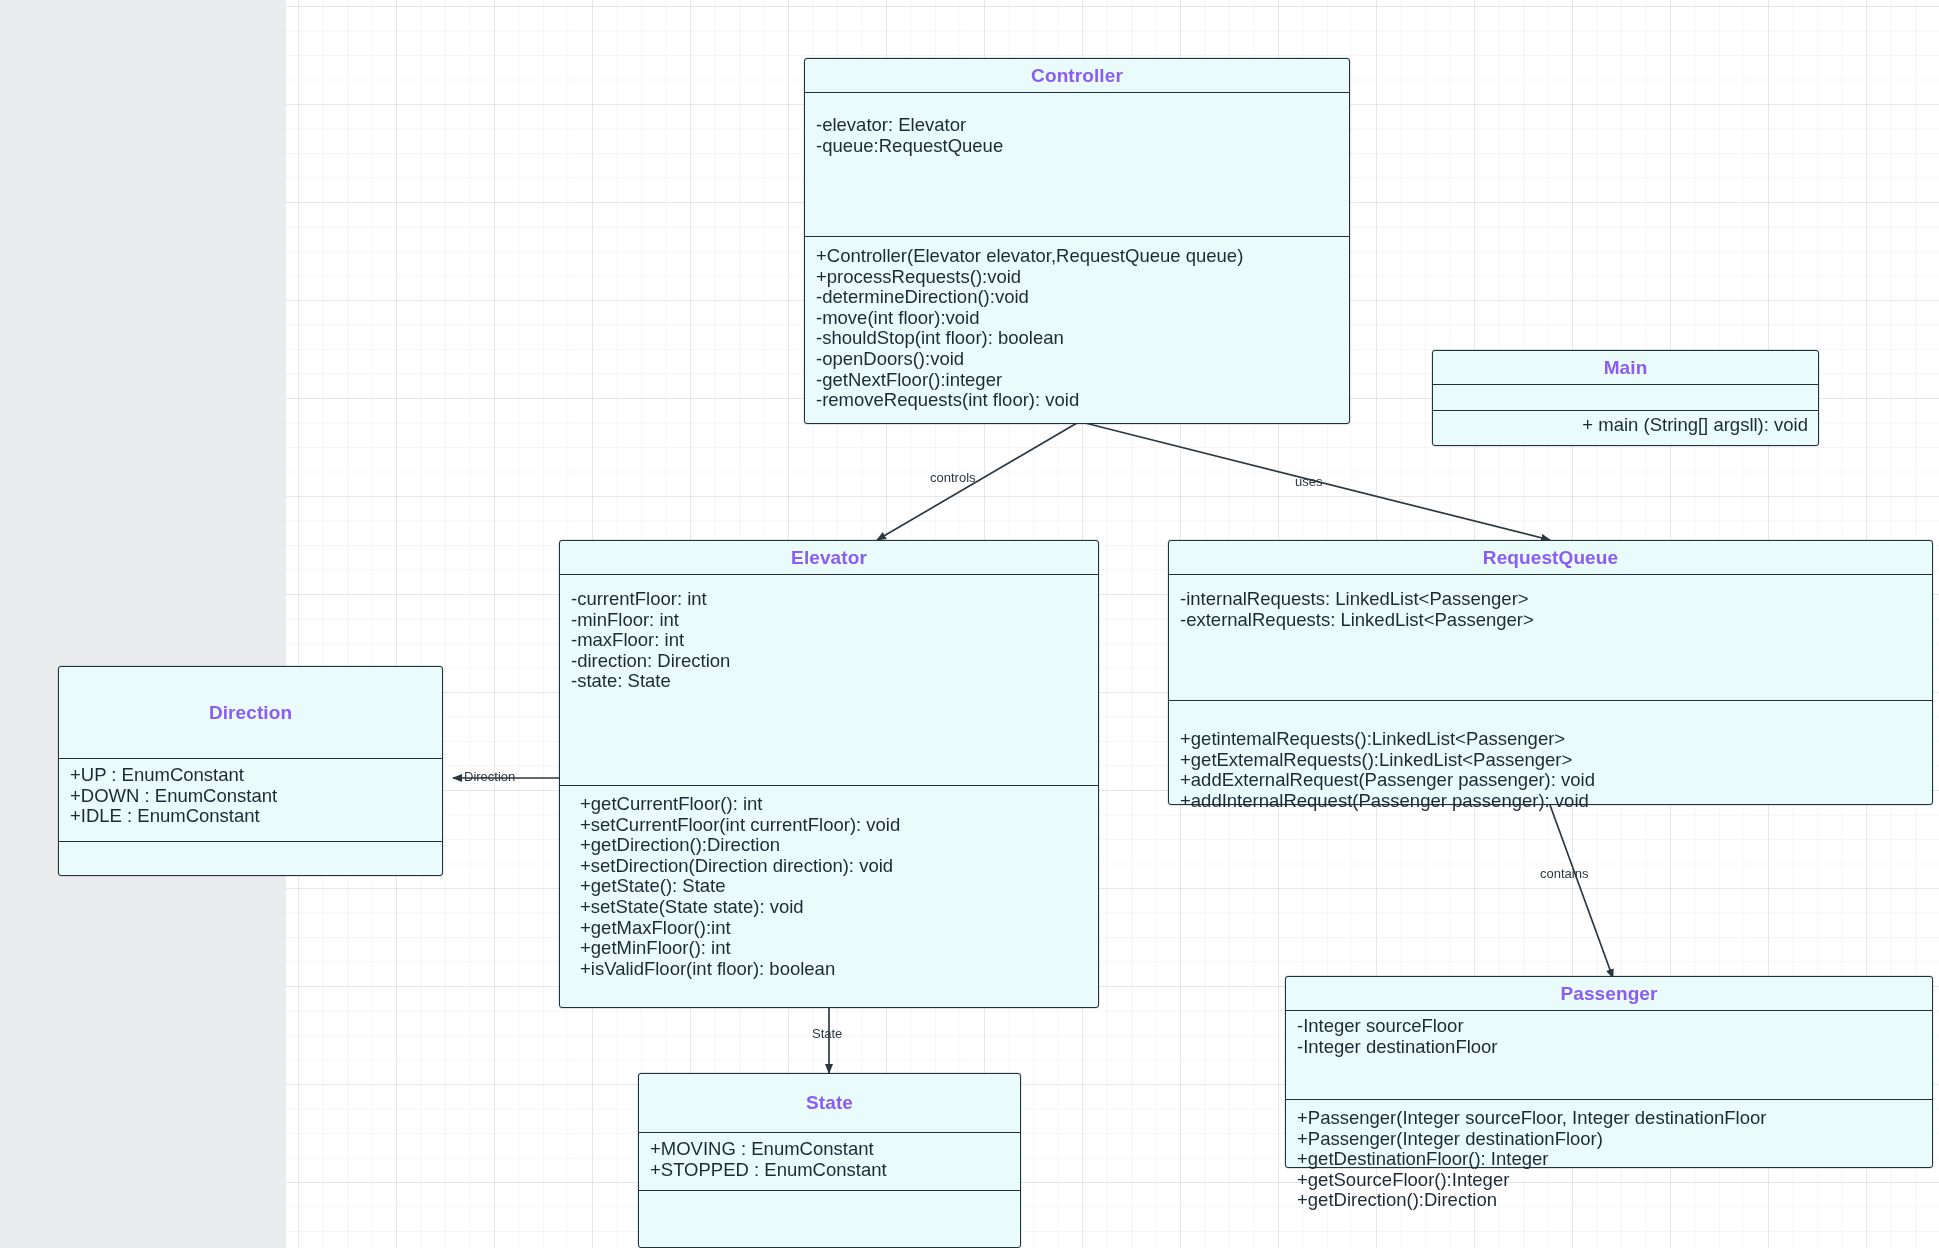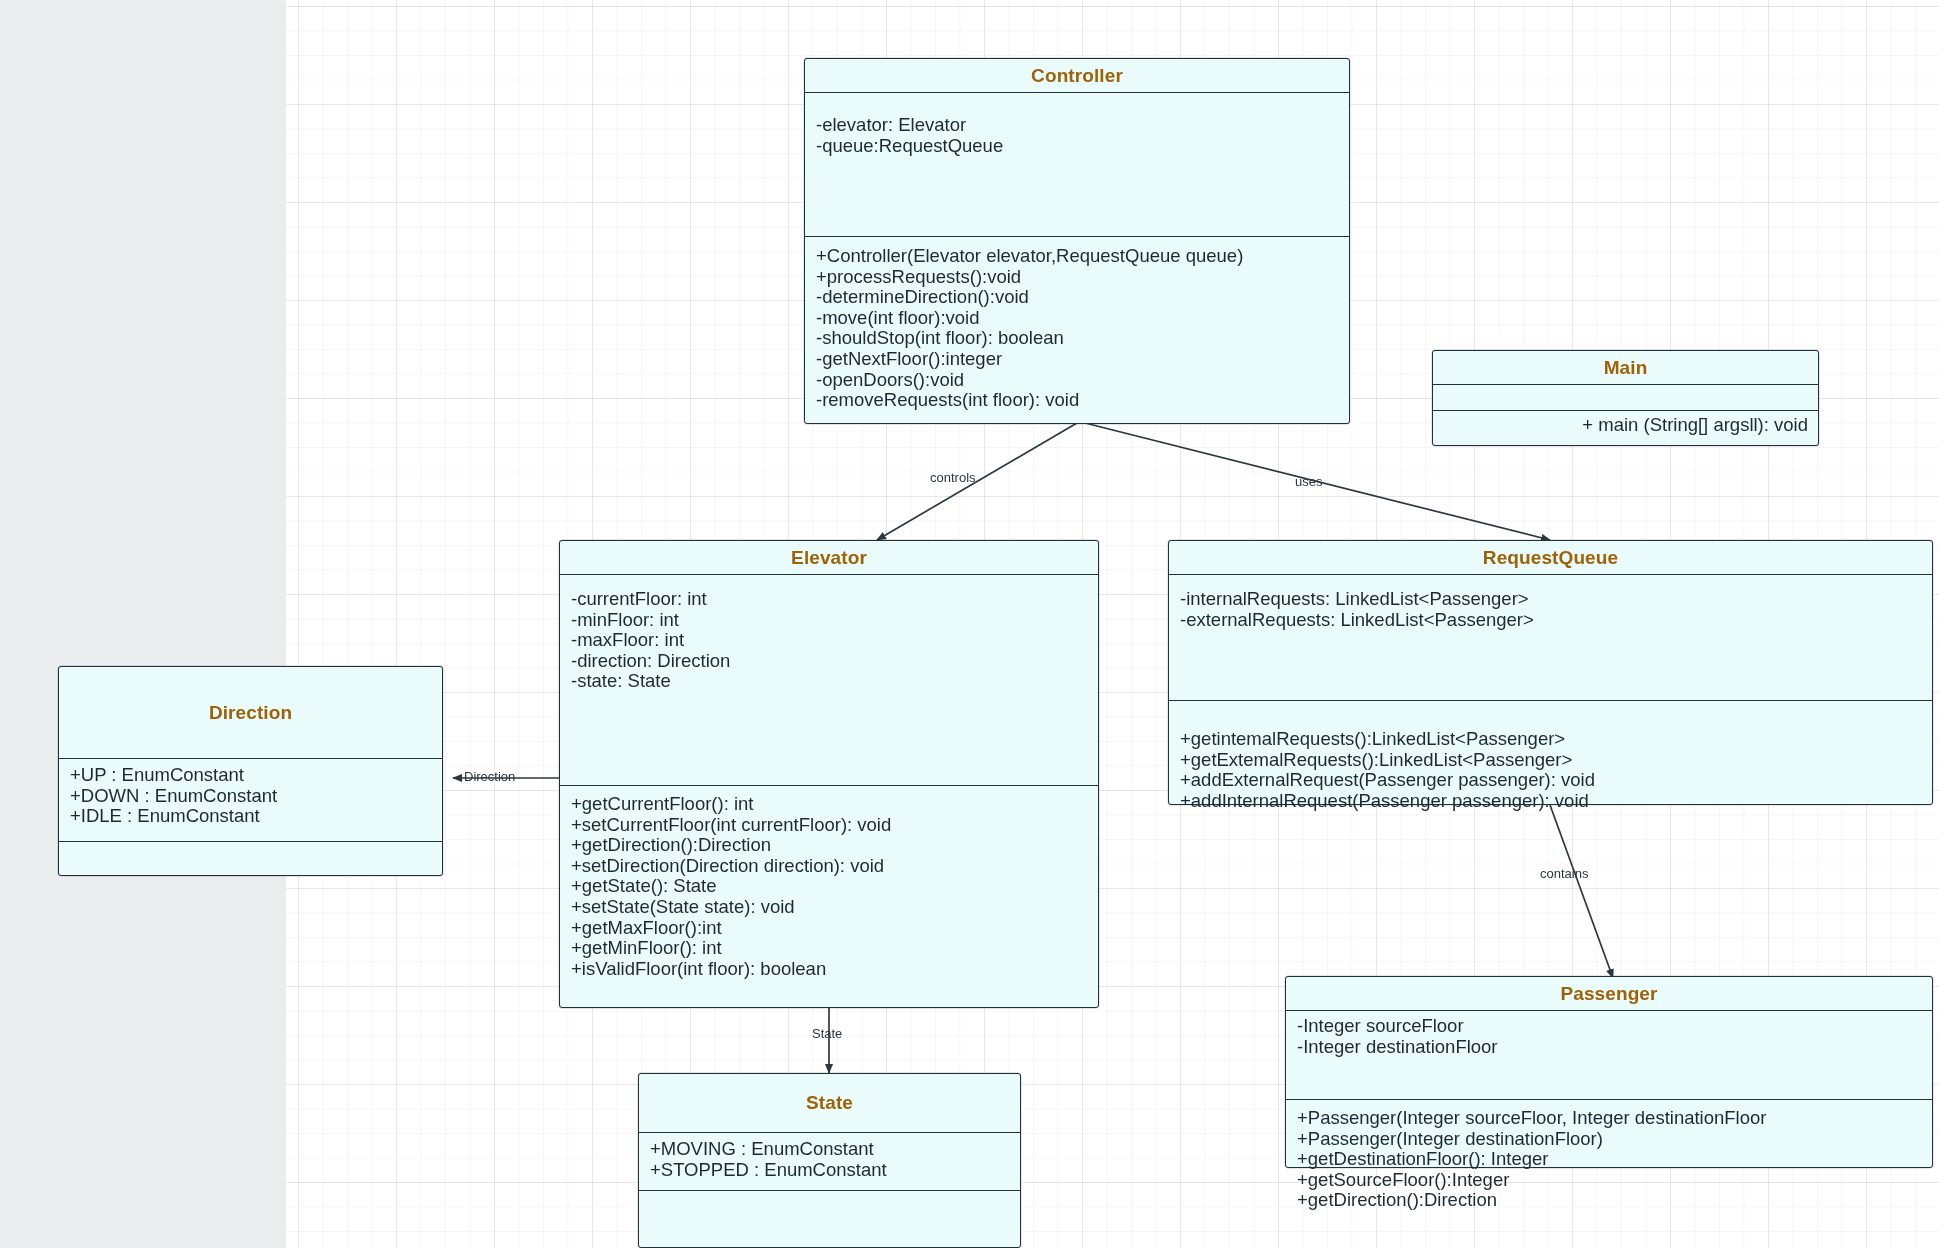--- a/index.html
+++ b/index.html
@@ -48,21 +48,21 @@
     position: absolute;
     box-sizing: border-box;
     background: #e9fbfb;
     border: 1.6px solid #22303a;
     border-radius: 3px;
     box-shadow: 0 0 0 0.4px rgba(34,48,58,0.25);
   }
   .uml-title {
     text-align: left;
     font-weight: bold;
-    color: #a16207;
+    color: #8b5cf6;
     font-size: 19px;
     letter-spacing: 0.1px;
     display: flex;
     align-items: center;
     justify-content: center;
     box-sizing: border-box;
   }
   .sep {
     height: 0;
     border-top: 1.6px solid #22303a;
@@ -139,22 +139,22 @@
       <div class="row">-elevator: Elevator</div>
       <div class="row">-queue:RequestQueue</div>
     </div>
     <div class="sep"></div>
     <div class="compartment" style="height:186px; padding-top:9px;">
       <div class="row">+Controller(Elevator elevator,RequestQueue queue)</div>
       <div class="row">+processRequests():void</div>
       <div class="row">-determineDirection():void</div>
       <div class="row">-move(int floor):void</div>
       <div class="row">-shouldStop(int floor): boolean</div>
+      <div class="row">-openDoors():void</div>
       <div class="row">-getNextFloor():integer</div>
-      <div class="row">-openDoors():void</div>
       <div class="row">-removeRequests(int floor): void</div>
     </div>
   </div>
 
   <div class="uml" style="left:1432px; top:350px; width:387px; height:96px;">
     <div class="uml-title" style="height:33px;">Main</div>
     <div class="sep"></div>
     <div class="empty-comp" style="height:25px;"></div>
     <div class="sep"></div>
     <div class="compartment" style="height:33px; padding-top:4px; padding-left:14px;text-align:right;">
@@ -166,21 +166,21 @@
     <div class="uml-title" style="height:33px;">Elevator</div>
     <div class="sep"></div>
     <div class="compartment pad-top2" style="height:210px;">
       <div class="row">-currentFloor: int</div>
       <div class="row">-minFloor: int</div>
       <div class="row">-maxFloor: int</div>
       <div class="row">-direction: Direction</div>
       <div class="row">-state: State</div>
     </div>
     <div class="sep"></div>
-    <div class="compartment" style="height:221px; padding-top:8px;">
+    <div class="compartment" style="height:221px; padding-top:8px;margin-left:9px;">
       <div class="row">+getCurrentFloor(): int</div>
       <div class="row">+setCurrentFloor(int currentFloor): void</div>
       <div class="row">+getDirection():Direction</div>
       <div class="row">+setDirection(Direction direction): void</div>
       <div class="row">+getState(): State</div>
       <div class="row">+setState(State state): void</div>
       <div class="row">+getMaxFloor():int</div>
       <div class="row">+getMinFloor(): int</div>
       <div class="row">+isValidFloor(int floor): boolean</div>
     </div>

